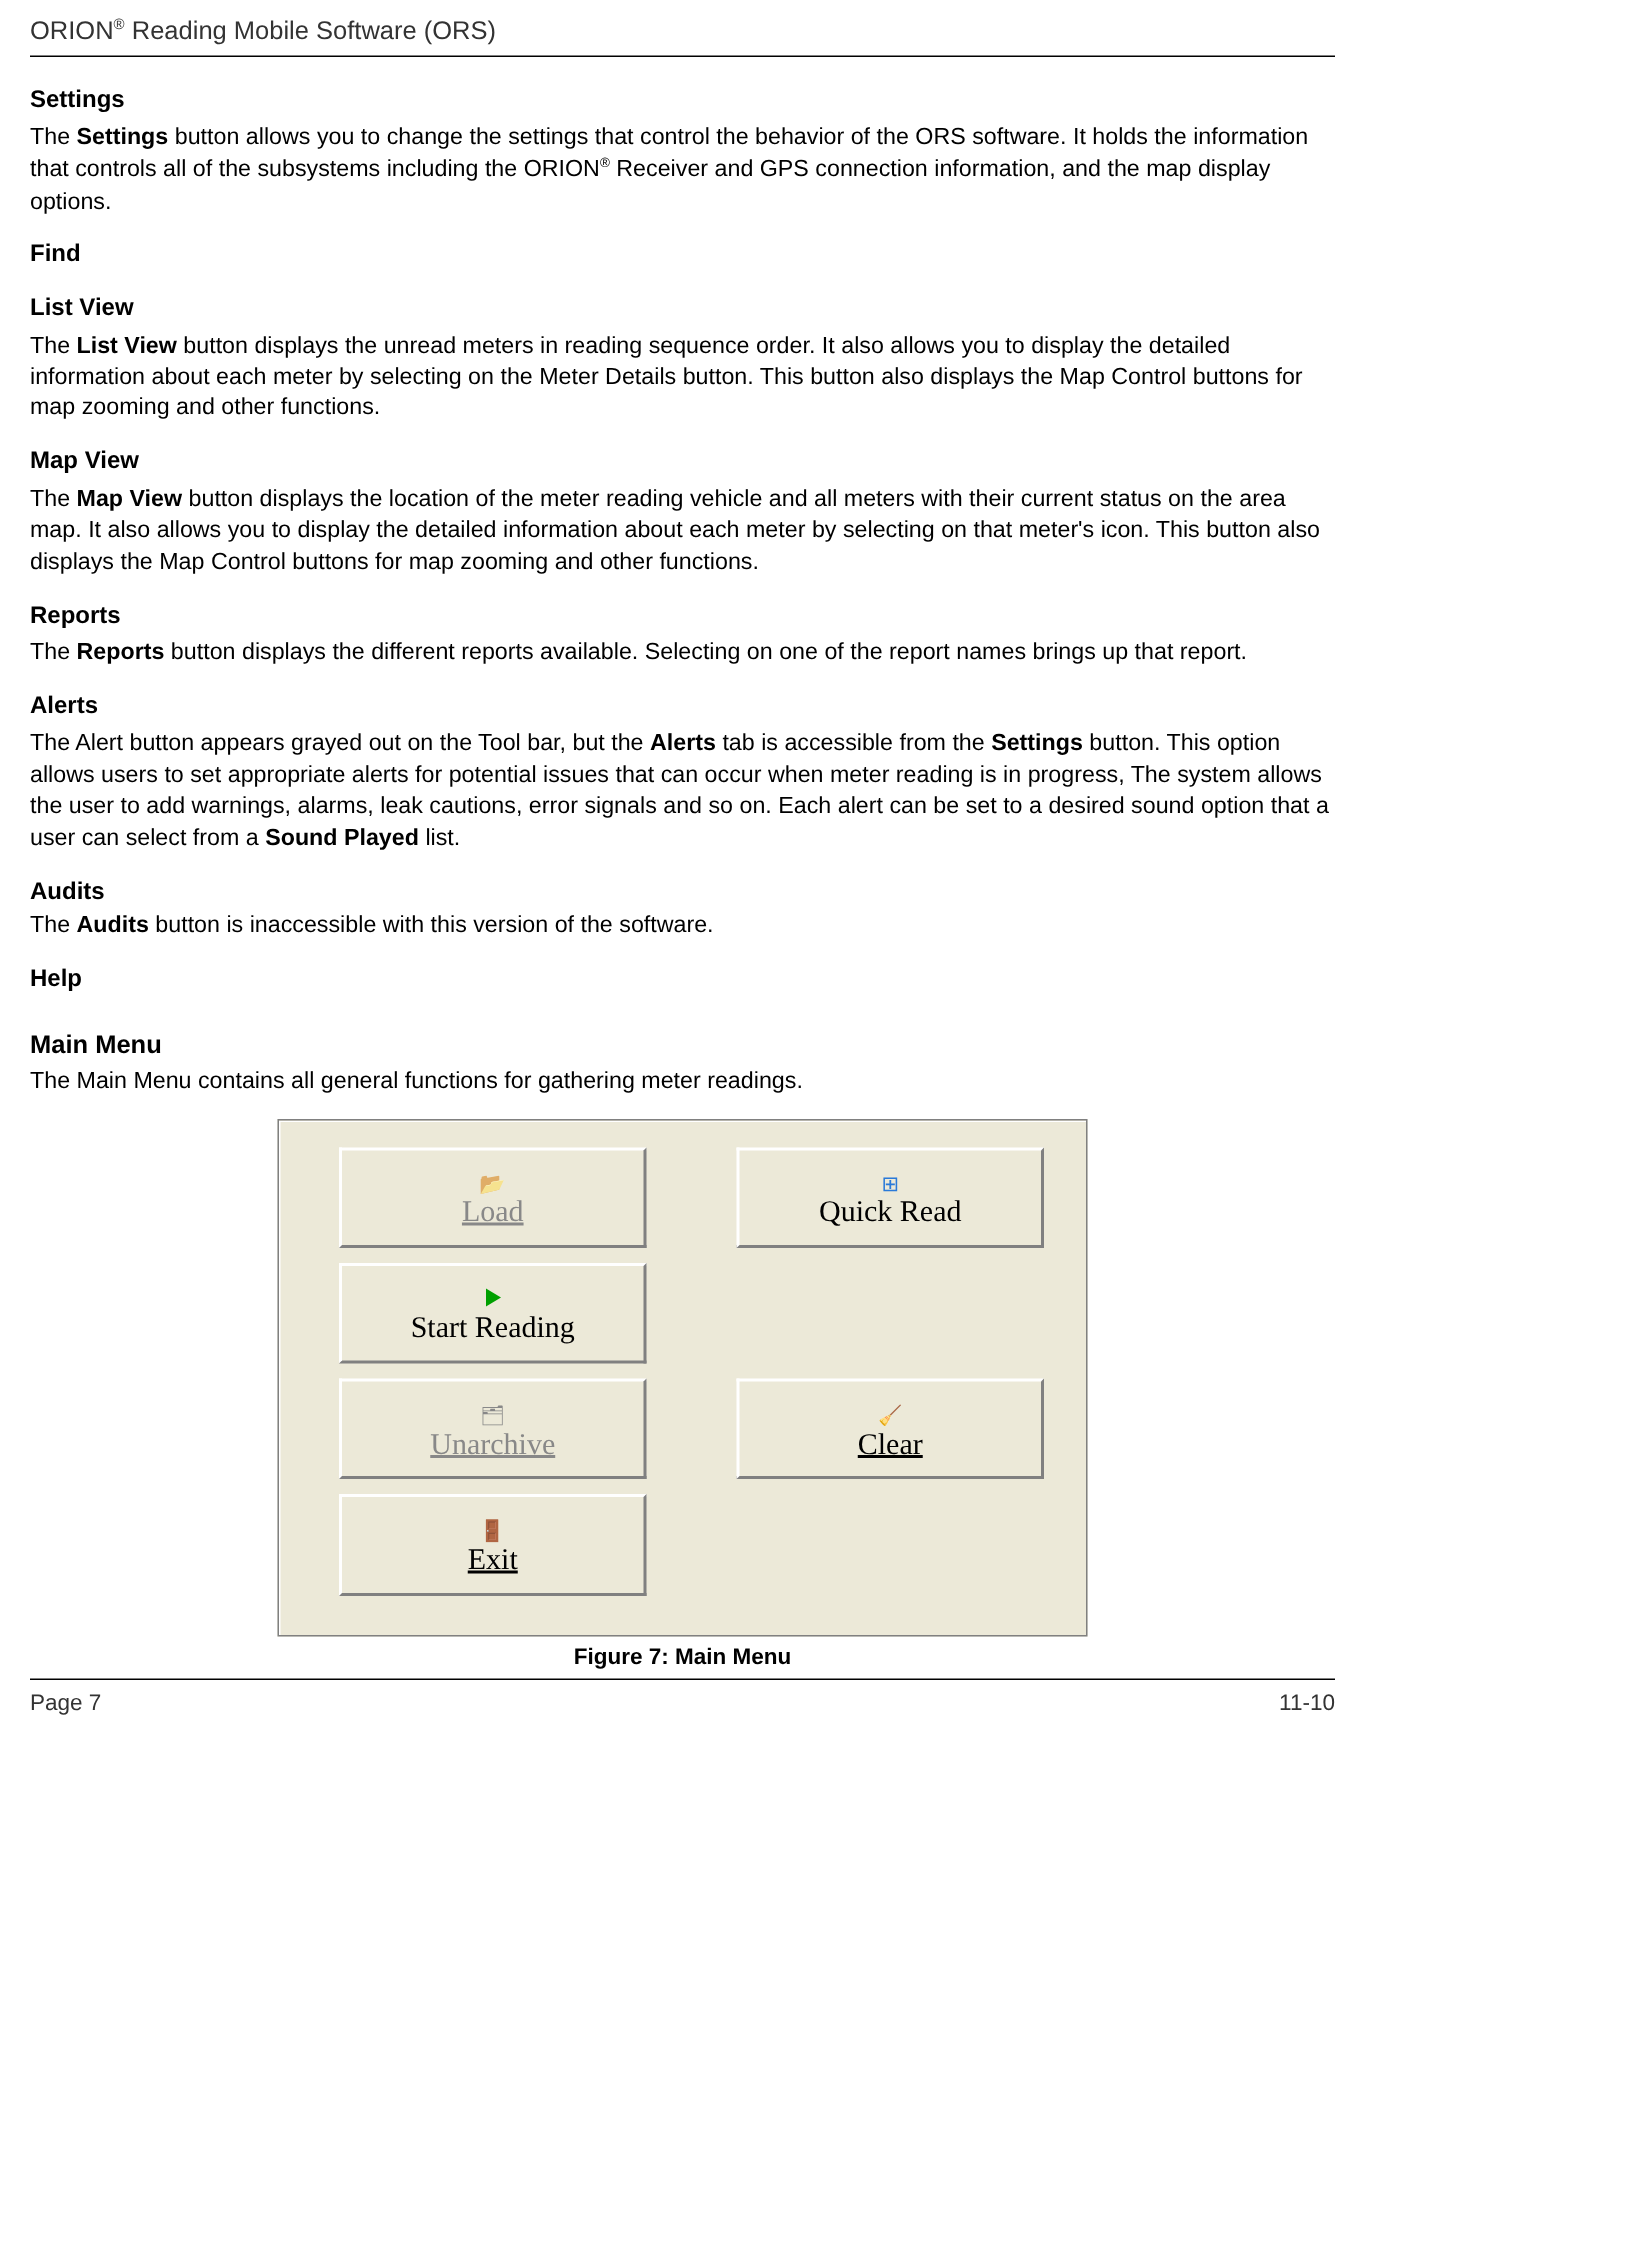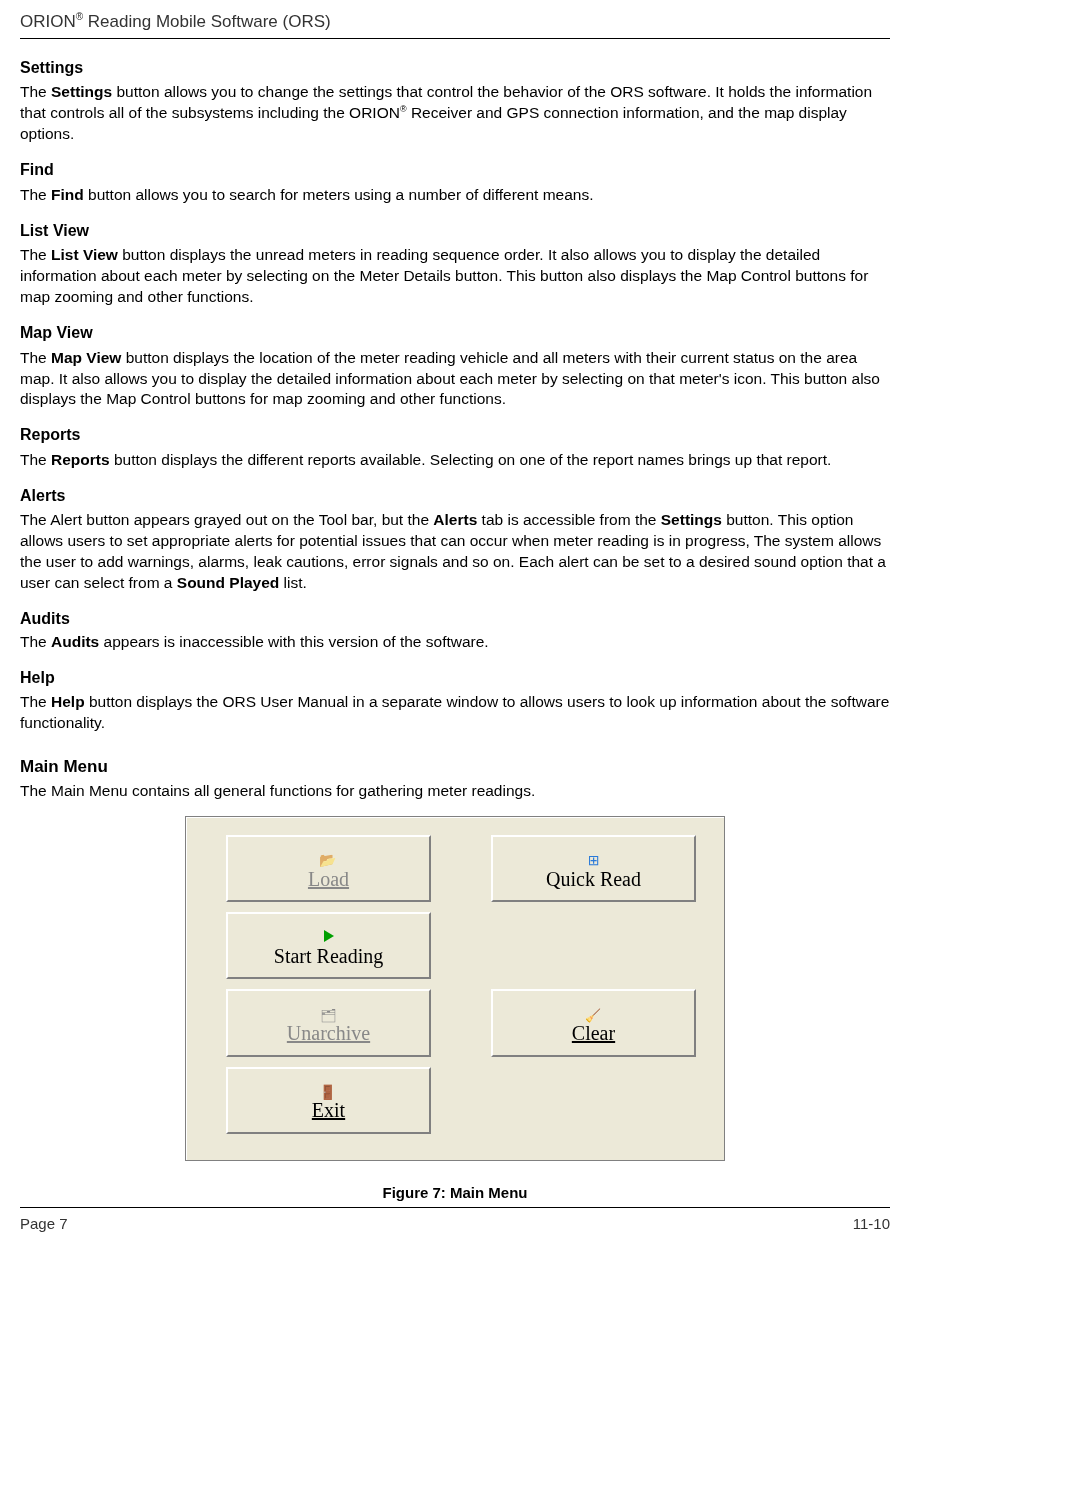--- a/index.html
+++ b/index.html
@@ -101,21 +101,21 @@
   .ico-window::before { content: "⊞"; font-size:14px; color:#2a7ad9; }
   .ico-play { width:0;height:0;border-left:10px solid #00a000;border-top:6px solid transparent;border-bottom:6px solid transparent;display:inline-block;}
   .ico-disk::before { content: "💾"; font-size:13px;}
   .ico-archive::before { content: "🗂"; font-size:13px; filter: grayscale(0.8);}
   .ico-clear::before { content: "🧹"; font-size:13px;}
   .ico-exit::before { content: "🚪"; font-size:14px;}
   
   .figure-caption {
     font-weight: bold;
     font-size: 15px;
-    margin-top: 22px;
+    margin-top: 4px;
     text-align: center;
   }
   .footer {
     display: flex;
     justify-content: space-between;
     font-family: Arial, Helvetica, sans-serif;
     font-size: 15px;
     color: #333;
     margin-top: 4px;
   }
@@ -128,23 +128,20 @@
     <span>ORION</span><sup>®</sup><span> Reading Mobile Software (ORS)</span>
   </div>
   <hr class="rule">
 
   <div class="sec-head">Settings</div>
   <p class="body-p">
     <span>The </span><b>Settings</b><span> button allows you to change the settings that control the behavior of the ORS software. It holds the information that controls all of the subsystems including the ORION</span><sup class="reg">®</sup><span> Receiver and GPS connection information, and the map display options.</span>
   </p>
 
   <div class="sec-head">Find</div>
-  <p class="body-p">
-    <span>The </span><b>Find</b><span> button allows you to search for meters using a number of different means.</span>
-  </p>
 
   <div class="sec-head">List View</div>
   <p class="body-p">
     <span>The </span><b>List View</b><span> button displays the unread meters in reading sequence order. It also allows you to display the detailed information about each meter by selecting on the Meter Details button. This button also displays the Map Control buttons for map zooming and other functions.</span>
   </p>
 
   <div class="sec-head">Map View</div>
   <p class="body-p">
     <span>The </span><b>Map View</b><span> button displays the location of the meter reading vehicle and all meters with their current status on the area map. It also allows you to display the detailed information about each meter by selecting on that meter's icon. This button also displays the Map Control buttons for map zooming and other functions.</span>
   </p>
@@ -154,27 +151,24 @@
     <span>The </span><b>Reports</b><span> button displays the different reports available. Selecting on one of the report names brings up that report.</span>
   </p>
 
   <div class="sec-head">Alerts</div>
   <p class="body-p">
     <span>The Alert button appears grayed out on the Tool bar, but the </span><b>Alerts</b><span> tab is accessible from the </span><b>Settings</b><span> button.  This option allows users to set appropriate alerts for potential issues that can occur when meter reading is in progress, The system allows the user to add warnings, alarms, leak cautions, error signals and so on. Each alert can be set to a desired sound option that a user can select from a </span><b>Sound Played</b><span> list.</span>
   </p>
 
   <div class="sec-head">Audits</div>
   <p class="body-p" style="margin-top:-2px;">
-    <span>The </span><b>Audits</b><span> appears is inaccessible with this version of the software.</span>
+    <span>The </span><b>Audits</b><span> button is inaccessible with this version of the software.</span>
   </p>
 
   <div class="sec-head">Help</div>
-  <p class="body-p">
-    <span>The </span><b>Help</b><span> button displays the ORS User Manual in a separate window to allows users to look up information about the software functionality.</span>
-  </p>
 
   <div class="big-head">Main Menu</div>
   <p class="body-p">The Main Menu contains all general functions for gathering meter readings.</p>
 
   <div class="figure-wrap">
     <div class="mock-panel">
       <div class="winbtn disabled">
         <span class="icon-row">
             <span class="ico-folder"></span>
           </span>

